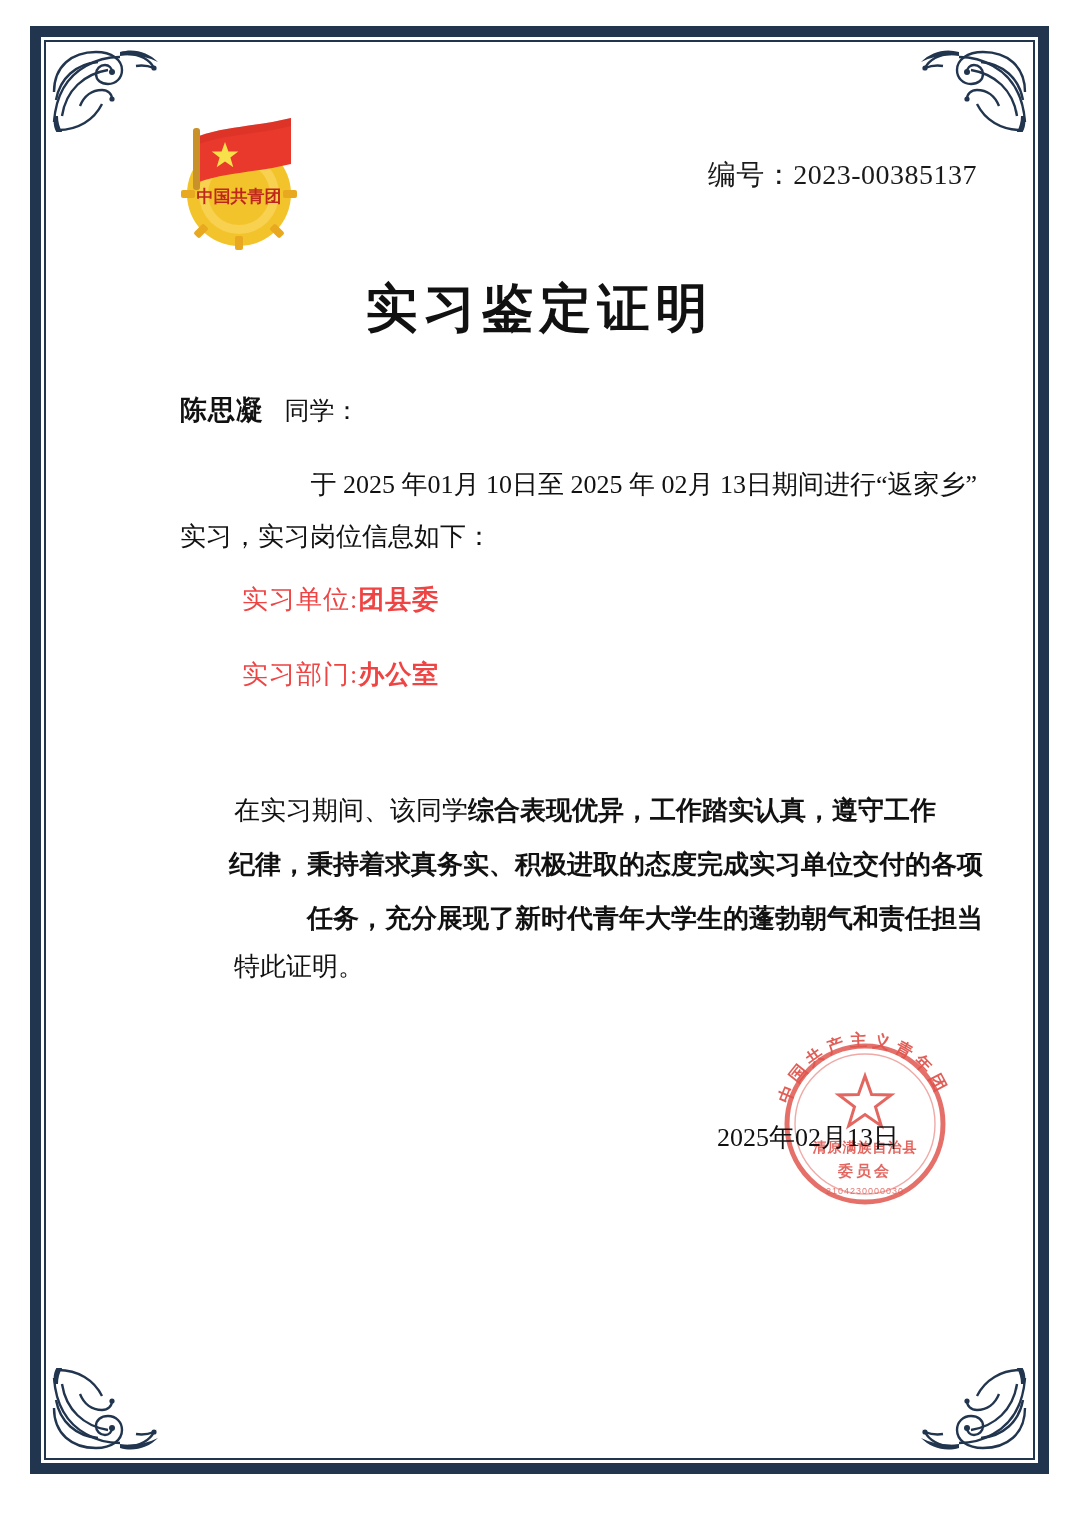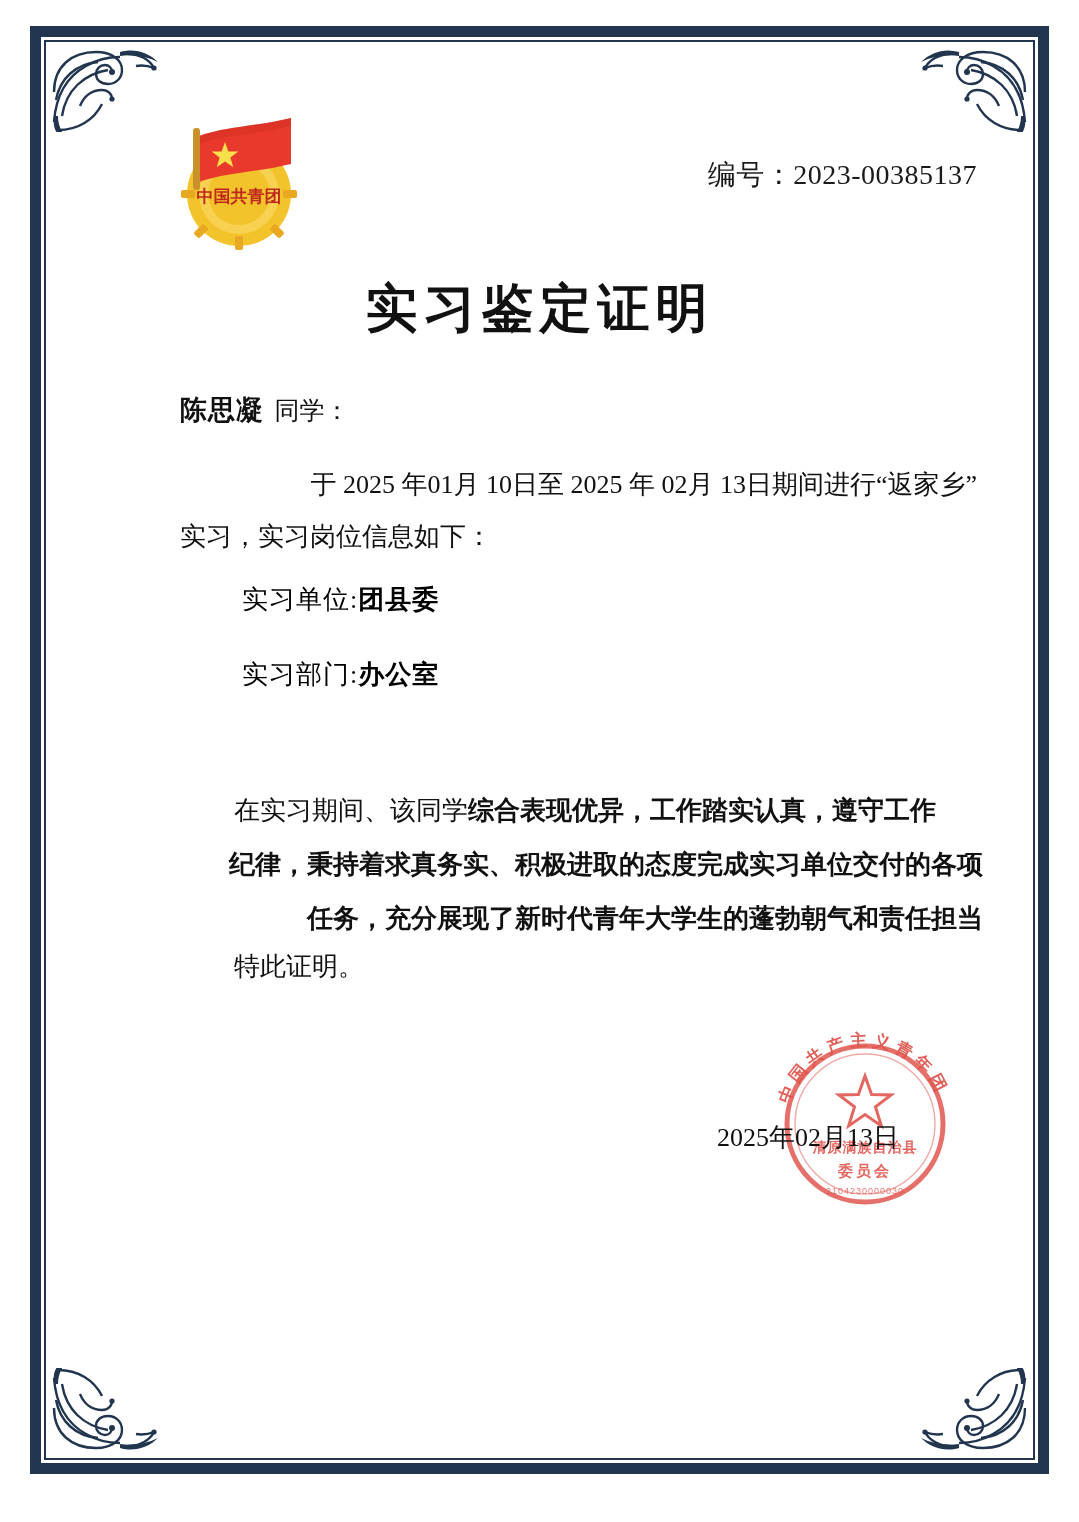--- a/index.html
+++ b/index.html
@@ -101,21 +101,21 @@
     top: 318px;
     font-size: 26px;
     color: #111;
   }
   .salutation .name {
     font-weight: bold;
     font-size: 27px;
     letter-spacing: 1px;
   }
   .salutation .suffix {
-    margin-left: 4px;
+    margin-left: 14px;
     font-size: 25px;
   }
 
   .body-block {
     position: absolute;
     left: 88px;
     right: 10px;
     top: 385px;
     font-size: 26px;
     line-height: 52px;
@@ -126,21 +126,21 @@
     letter-spacing: 0.5px;
     text-align: right;
   }
   .quoted { letter-spacing: 0px; }
 
   .info-list {
     position: absolute;
     left: 150px;
     top: 508px;
     font-size: 26px;
-    color: #000000;
+    color: #ef4444;
   }
   .info-row {
     margin-bottom: 40px;
     letter-spacing: 1px;
   }
   .info-row .label { }
   .info-row .value { font-weight: bold; }
 
   .eval-block {
     position: absolute;

